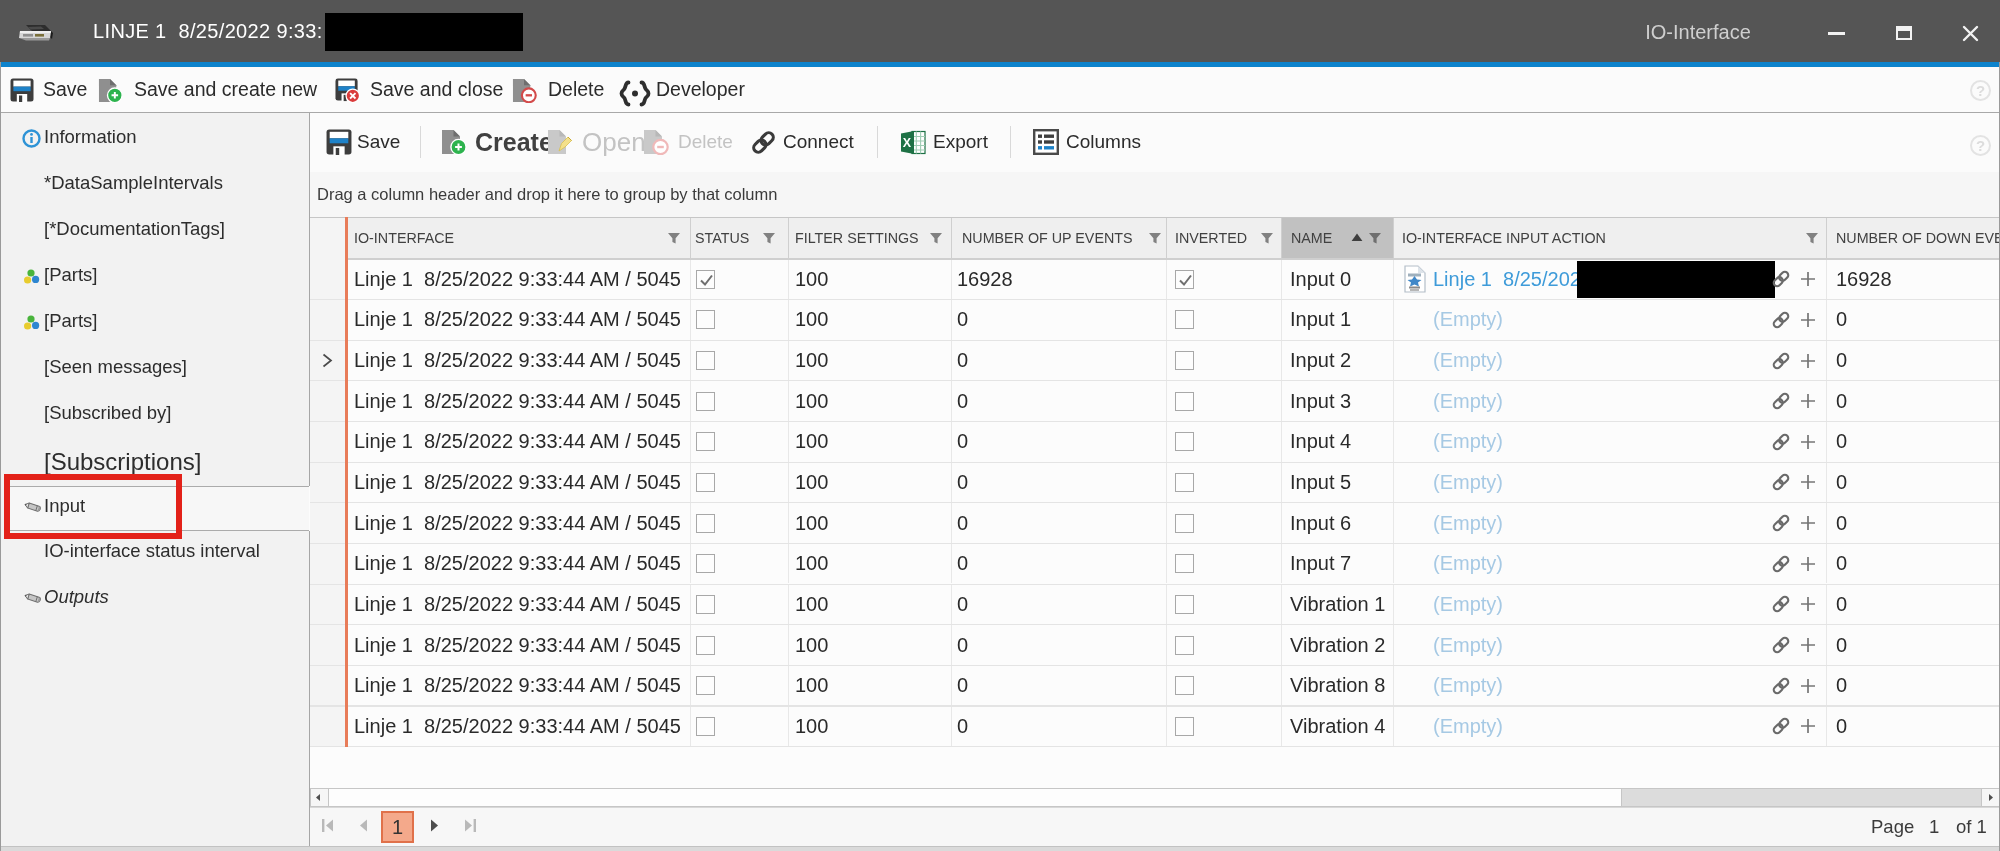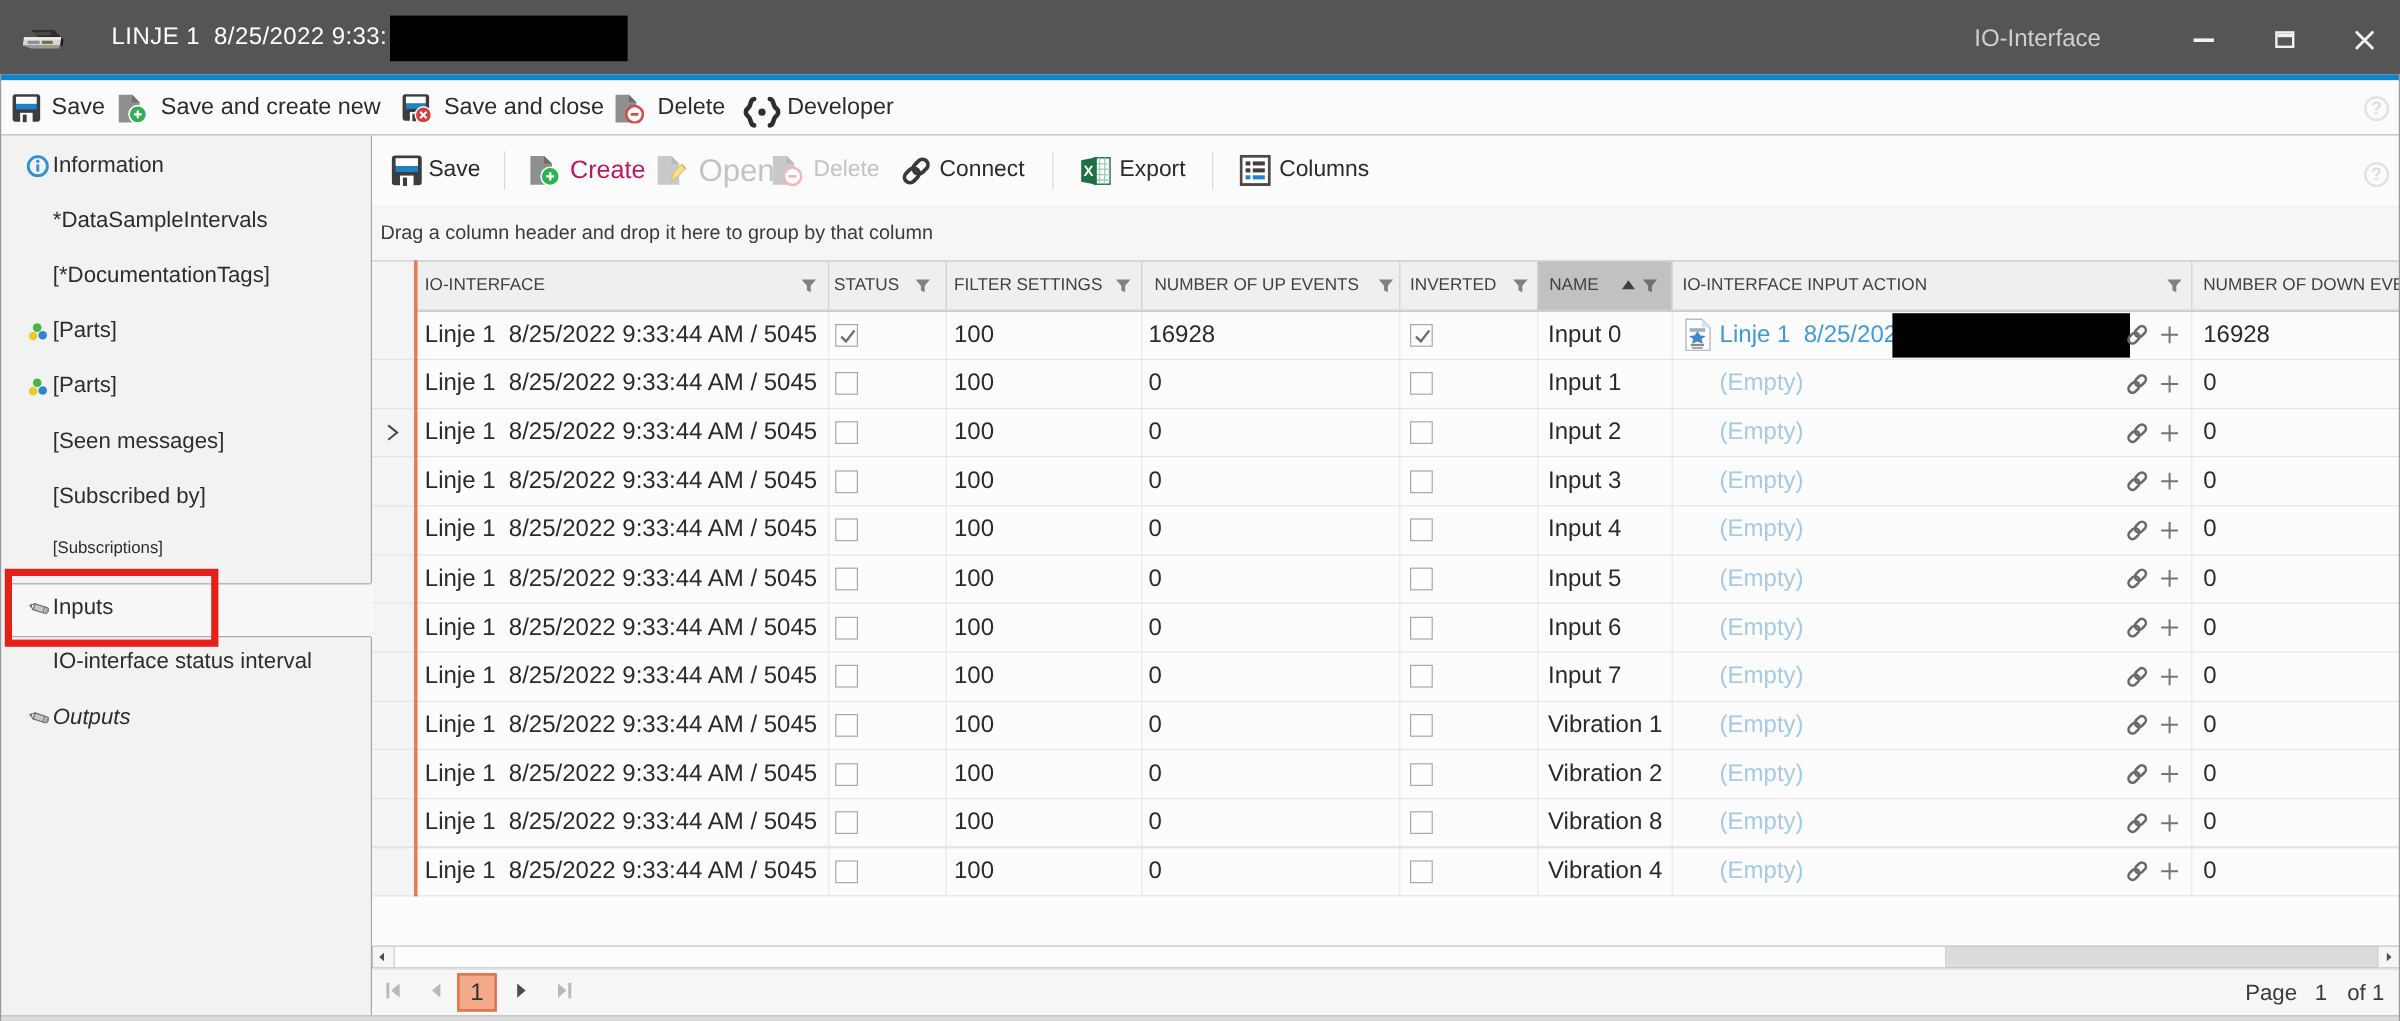--- a/index.html
+++ b/index.html
@@ -89,22 +89,22 @@
 <circle cx="12.6" cy="11.4" r="3.6" fill="#2e86d0"></circle>
   </svg>
 <div class="tx" style="left:44px;top:309.5px;font-size:18.5px;color:#2d2d2d;">[Parts]</div>
 <svg class="ab" style="left:23px;top:313.5px;" width="18" height="18" viewBox="0 0 18 18">
 <circle cx="8" cy="5" r="3.6" fill="#49b43c"></circle>
 <circle cx="4.6" cy="12" r="3.6" fill="#e8cc2e"></circle>
 <circle cx="12.6" cy="11.4" r="3.6" fill="#2e86d0"></circle>
   </svg>
 <div class="tx" style="left:44px;top:355.5px;font-size:18.5px;color:#2d2d2d;">[Seen messages]</div>
 <div class="tx" style="left:44px;top:401.5px;font-size:18.5px;color:#2d2d2d;">[Subscribed by]</div>
-<div class="tx" style="left:44px;top:447.5px;font-size:14px;color:#2d2d2d;text-align:center;">[Subscriptions]</div>
-<div class="tx" style="left:44px;top:494.5px;font-size:18.5px;color:#2d2d2d;">Inputs</div>
+<div class="tx" style="left:44px;top:447.5px;font-size:24px;color:#2d2d2d;text-align:center;">[Subscriptions]</div>
+<div class="tx" style="left:44px;top:494.5px;font-size:18.5px;color:#2d2d2d;">Input</div>
 <svg class="ab" style="left:23px;top:499.5px;" width="19" height="16" viewBox="0 0 19 16">
 <g transform="rotate(18 9 8)">
 <path d="M4.8 4.2 L15.2 4.2 Q17.2 4.2 17.2 6.6 Q17.2 9 15.2 9.4 L4.8 9.4 Z" fill="#c6c6c6" stroke="#6e6e6e" stroke-width="1"></path>
 <path d="M13.4 4.2 L13.4 9.4" stroke="#6e6e6e" stroke-width="0.9"></path>
 <path d="M15.2 4.2 Q17.2 4.2 17.2 6.6 Q17.2 9 15.2 9.4 Z" fill="#9a9a9a"></path>
 <path d="M4.8 4.2 L1.2 6.8 L4.8 9.4 Z" fill="#efefef" stroke="#6e6e6e" stroke-width="0.9"></path>
 <path d="M1.2 6.8 L2.6 5.8 L2.6 7.8 Z" fill="#3c3c3c"></path>
 </g>
   </svg>
 <div class="tx" style="left:44px;top:539.5px;font-size:18.5px;color:#2d2d2d;">IO-interface status interval</div>
@@ -128,21 +128,21 @@
 <rect x="9" y="17.5" width="3.2" height="6.5" fill="#3d3d3d"></rect>
 </svg></div>
 <div class="tx" style="left:357px;top:113px;height:58px;line-height:58px;font-size:19px;color:#2b2b2b;">Save</div>
 <div class="ab" style="left:420px;top:126px;width:1.2px;height:32px;background:#d9d9d9;"></div>
 <div class="ab" style="left:441px;top:129px;"><svg width="26" height="26" viewBox="0 0 26 26">
       <path d="M1 1 H12.5 L19 7.5 V25 H1 Z" fill="#8f8f8f"></path>
 <path d="M12.5 1 L19 7.5 H12.5 Z" fill="#6e6e6e"></path>
       <circle cx="17.5" cy="18" r="7.6" fill="#2db34e" stroke="#fff" stroke-width="1.4"></circle>
 <path d="M17.5 14.6 V21.4 M14.1 18 H20.9" stroke="#fff" stroke-width="2"></path>
     </svg></div>
-<div class="tx" style="left:475px;top:113px;height:58px;line-height:58px;font-size:21px;color:#be185d;">Create</div>
+<div class="tx" style="left:475px;top:113px;height:58px;line-height:58px;font-size:25px;color:#404040;font-weight:bold;">Create</div>
 <div class="ab" style="left:547px;top:129px;"><svg width="26" height="26" viewBox="0 0 26 26">
       <path d="M1 1 H12.5 L19 7.5 V25 H1 Z" fill="#c9c9c9"></path>
 <path d="M12.5 1 L19 7.5 H12.5 Z" fill="#b8b8b8"></path>
       <path d="M12 22 L14.5 14.5 L21 8 L24.5 11.5 L18 18 L12 22" fill="#f4e08a" stroke="#d8c050" stroke-width="0.8"></path>
 <path d="M21 8 L24.5 11.5" stroke="#c8a830" stroke-width="1"></path>
     </svg></div>
 <div class="tx" style="left:582px;top:113px;height:58px;line-height:58px;font-size:26px;color:#c3c3c3;">Open</div>
 <div class="ab" style="left:643px;top:129px;"><svg width="26" height="26" viewBox="0 0 26 26">
       <path d="M1 1 H12.5 L19 7.5 V25 H1 Z" fill="#c9c9c9"></path>
 <path d="M12.5 1 L19 7.5 H12.5 Z" fill="#b8b8b8"></path>

